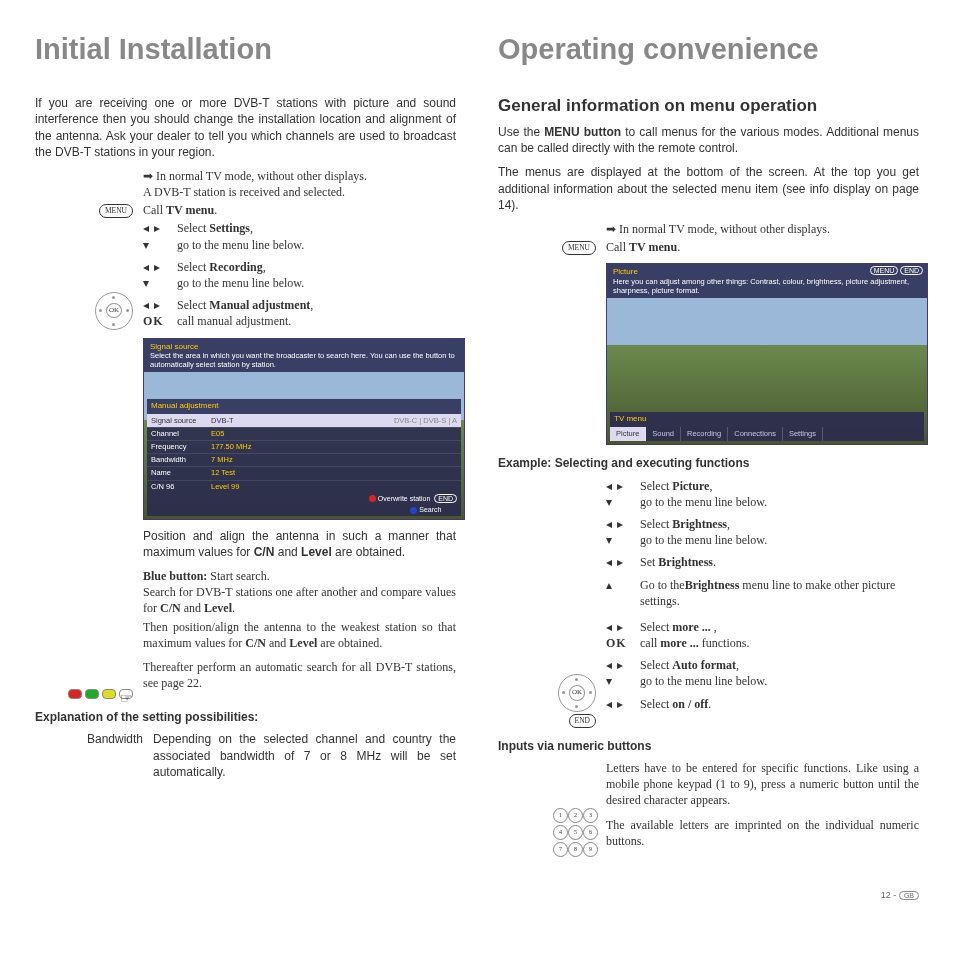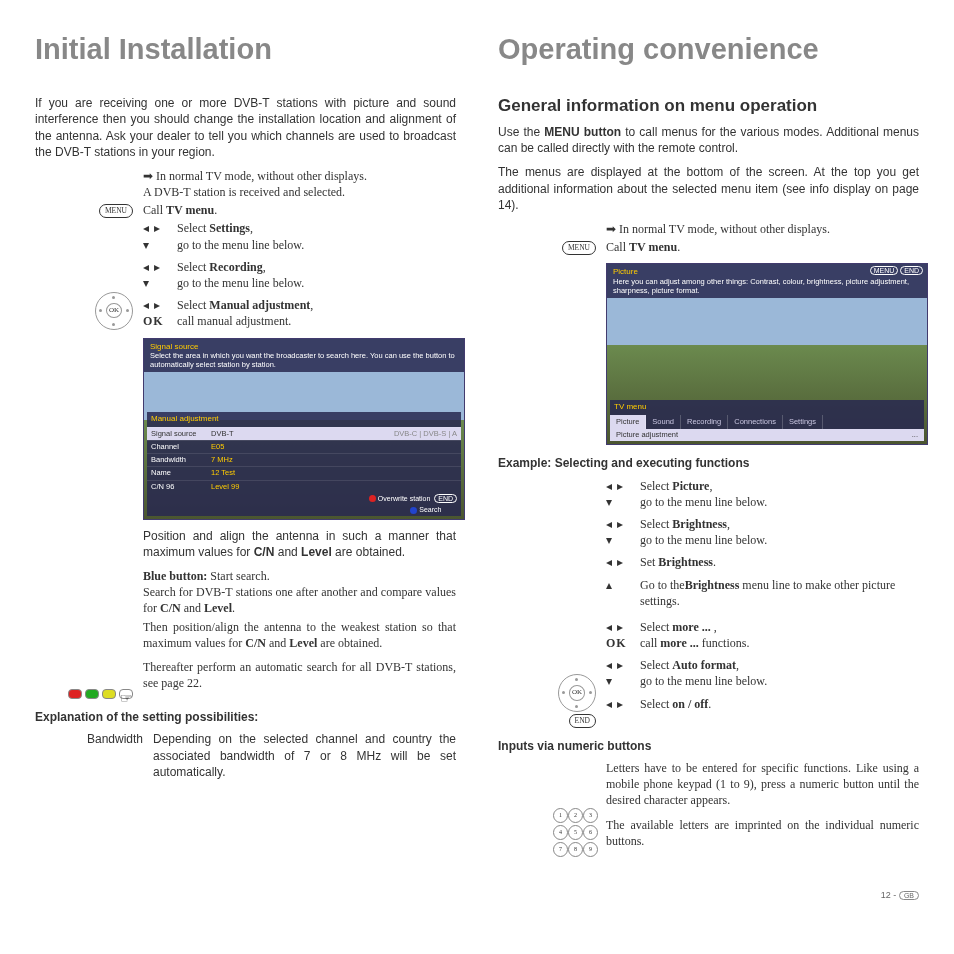--- a/index.html
+++ b/index.html
@@ -164,20 +164,24 @@
         <div class="ss-row hl">
             <span class="k">Signal source</span>
             <span class="v">DVB-T</span>
             <span style="margin-left:auto;color:#888">DVB-C   |   DVB-S   |   A</span>
           </div>
         <div class="ss-row">
             <span class="k">Channel</span>
             <span class="v">E05</span>
           </div>
         <div class="ss-row">
+            <span class="k">Frequency</span>
+            <span class="v">177.50 MHz</span>
+          </div>
+        <div class="ss-row">
             <span class="k">Bandwidth</span>
             <span class="v">7 MHz</span>
           </div>
         <div class="ss-row">
             <span class="k">Name</span>
             <span class="v">12 Test</span>
           </div>
         <div class="ss-row">
             <span class="k">C/N 96</span>
             <span class="v">Level 99</span>
@@ -246,24 +250,20 @@
       </div>
       <div class="ss-bottom-panel ss2-menubar">
         <span class="ss-title">TV menu</span>
         <div class="tabs">
           <span class="act">Picture</span>
           <span>Sound</span>
           <span>Recording</span>
           <span>Connections</span>
           <span>Settings</span>
         </div>
-        <div class="sub2">
-            <span>Picture adjustment</span>
-            <span class="ell">...</span>
-          </div>
       </div>
     </div>
 
     <h3>Example: Selecting and executing functions</h3>
 
     <div class="instr">
       <div class="icon-col">
         <span class="ok-circle">
           <span class="d dt"></span>
             <span class="d db"></span>

